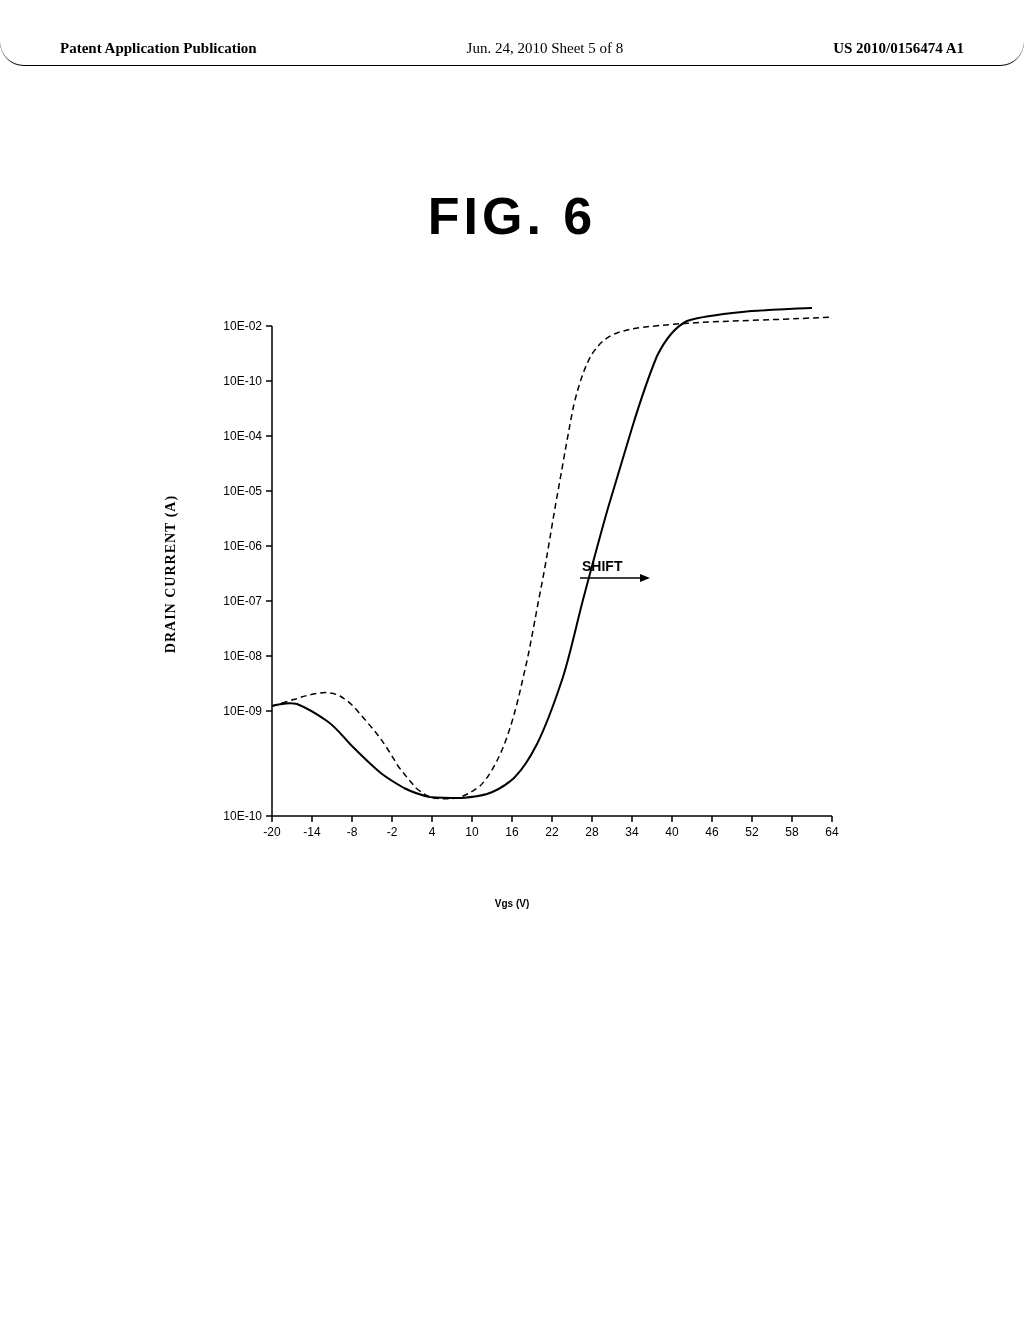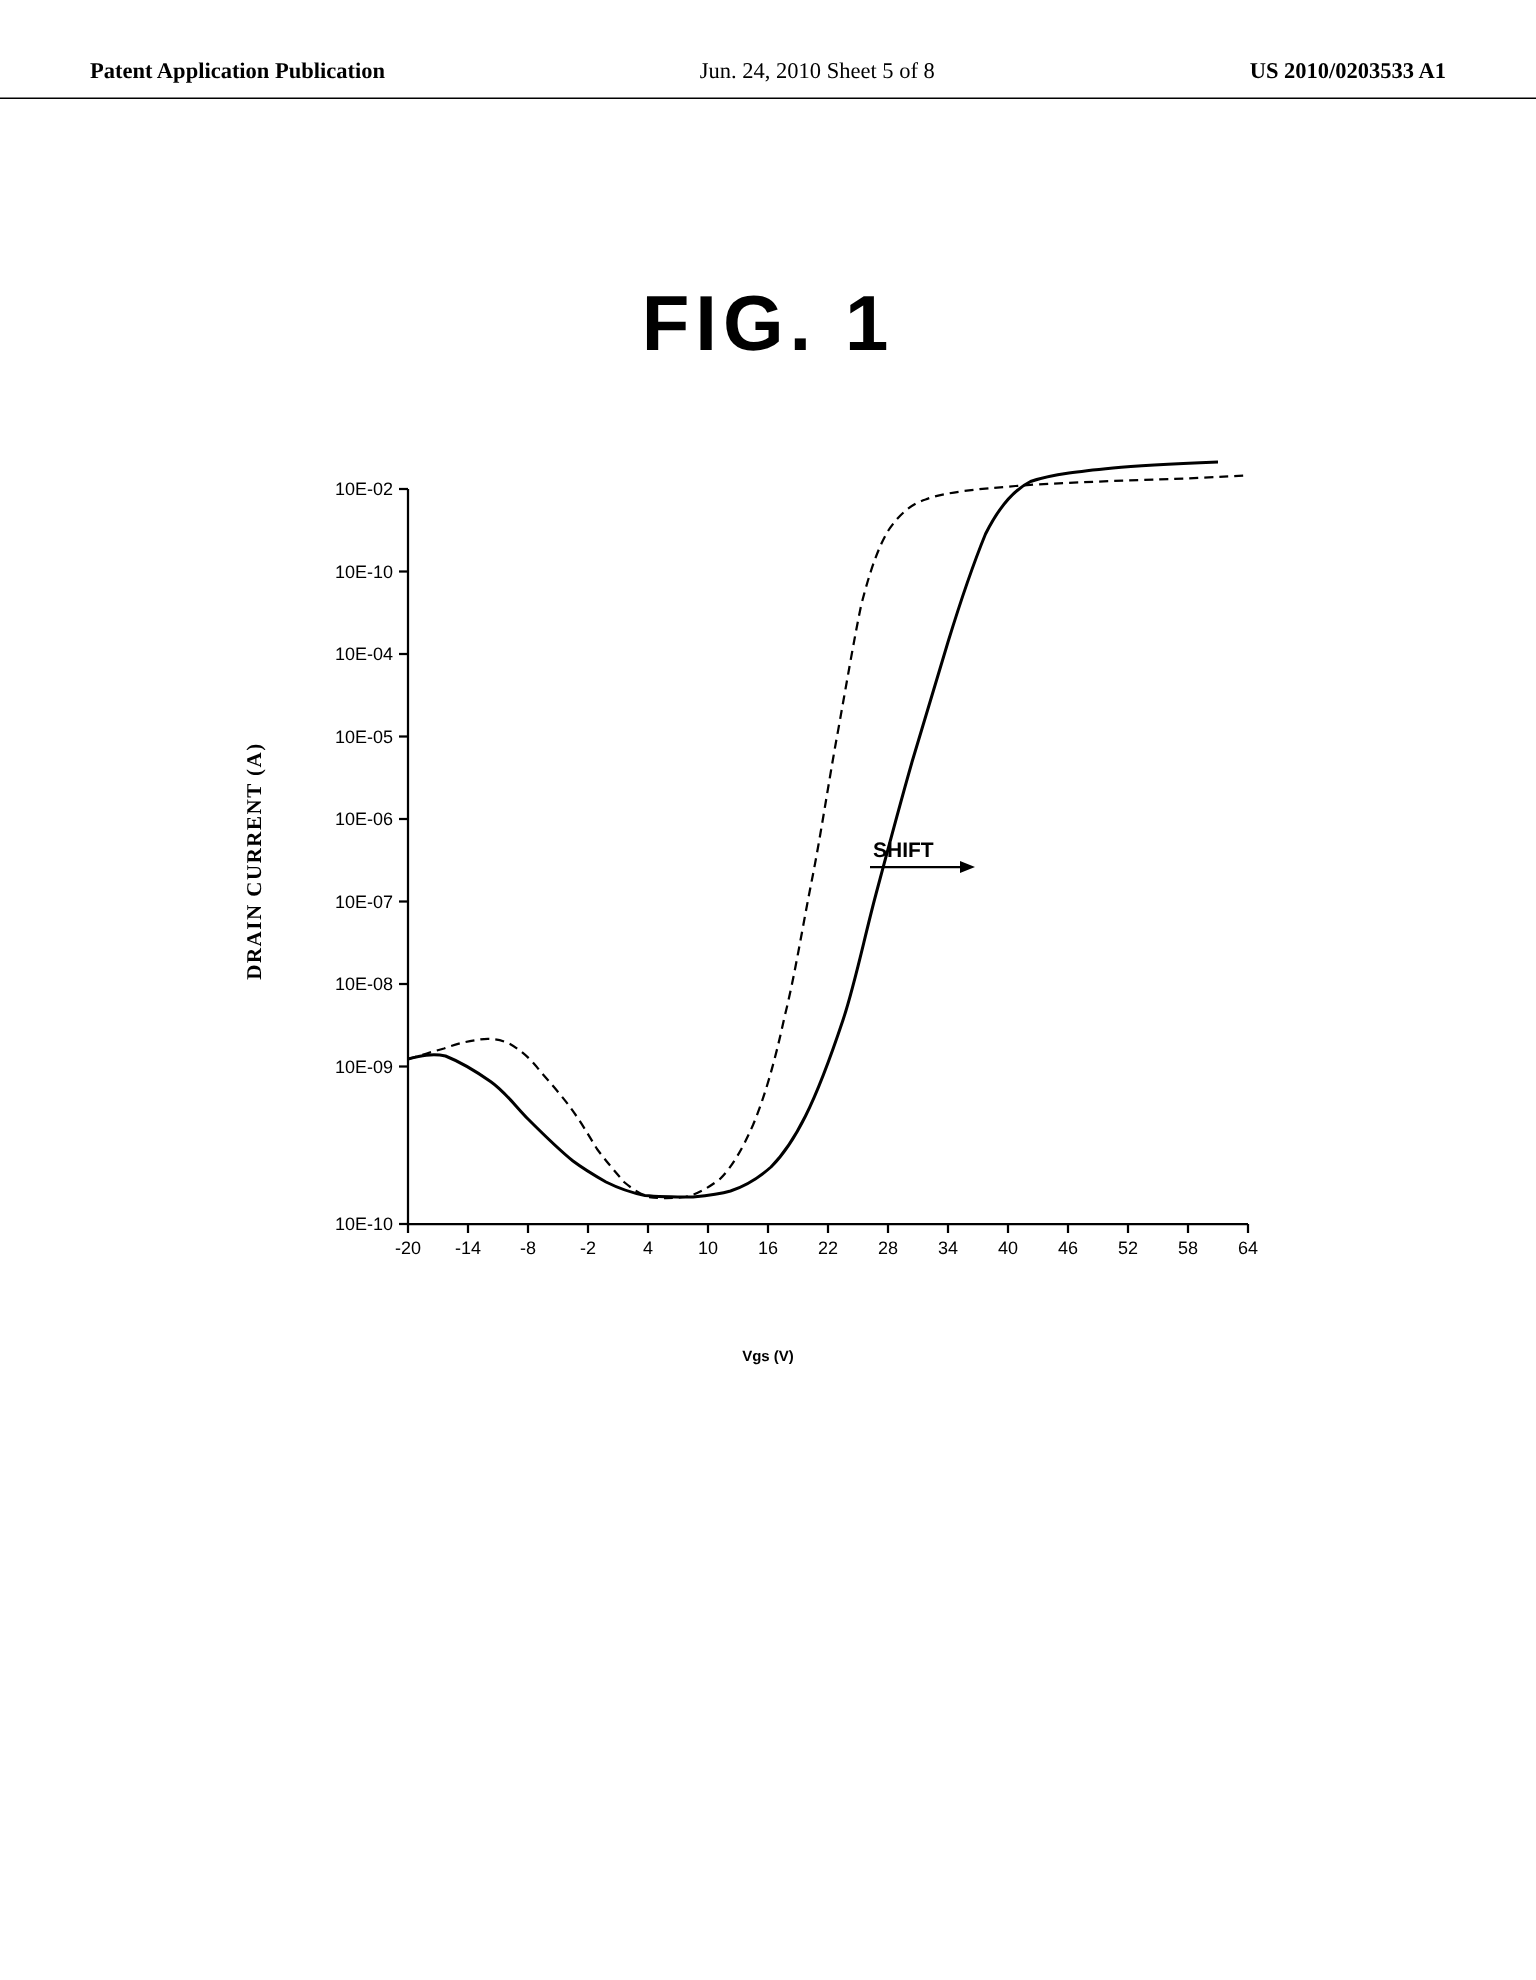--- a/index.html
+++ b/index.html
@@ -11,20 +11,21 @@
       position: relative;
       overflow: hidden;
     }
     .header {
       display: flex;
       justify-content: space-between;
       align-items: flex-start;
       padding: 40px 60px 0 60px;
       border-bottom: 1px solid #000;
       padding-bottom: 8px;
+      border-radius: 24px;
     }
     .header-left {
       font-size: 15px;
       font-weight: bold;
     }
     .header-center {
       font-size: 15px;
       text-align: center;
     }
     .header-right {
@@ -49,24 +50,24 @@
       width: 700px;
       height: 580px;
     }
   </style>
 </head>
 <body>
 
 <div class="header">
   <div class="header-left">Patent Application Publication</div>
   <div class="header-center">Jun. 24, 2010  Sheet 5 of 8</div>
-  <div class="header-right">US 2010/0203533 A1</div>
+  <div class="header-right">US 2010/0156474 A1</div>
 </div>
 
-<div class="figure-title">FIG.  1</div>
+<div class="figure-title">FIG.  6</div>
 
 <div style="position:relative; margin: 60px auto 0 auto; width: 700px;">
   
   <div style="position:absolute; left:-70px; top:260px; transform:rotate(-90deg); font-size:14px; font-weight:bold; white-space:nowrap; letter-spacing:1px;">DRAIN CURRENT (A)</div>
 
   <svg class="chart" viewBox="0 0 700 580">
 
     <rect x="110" y="20" width="560" height="490" fill="white" stroke="none"></rect>
 
     <line x1="110" y1="20" x2="110" y2="510" stroke="black" stroke-width="1.5"></line>

